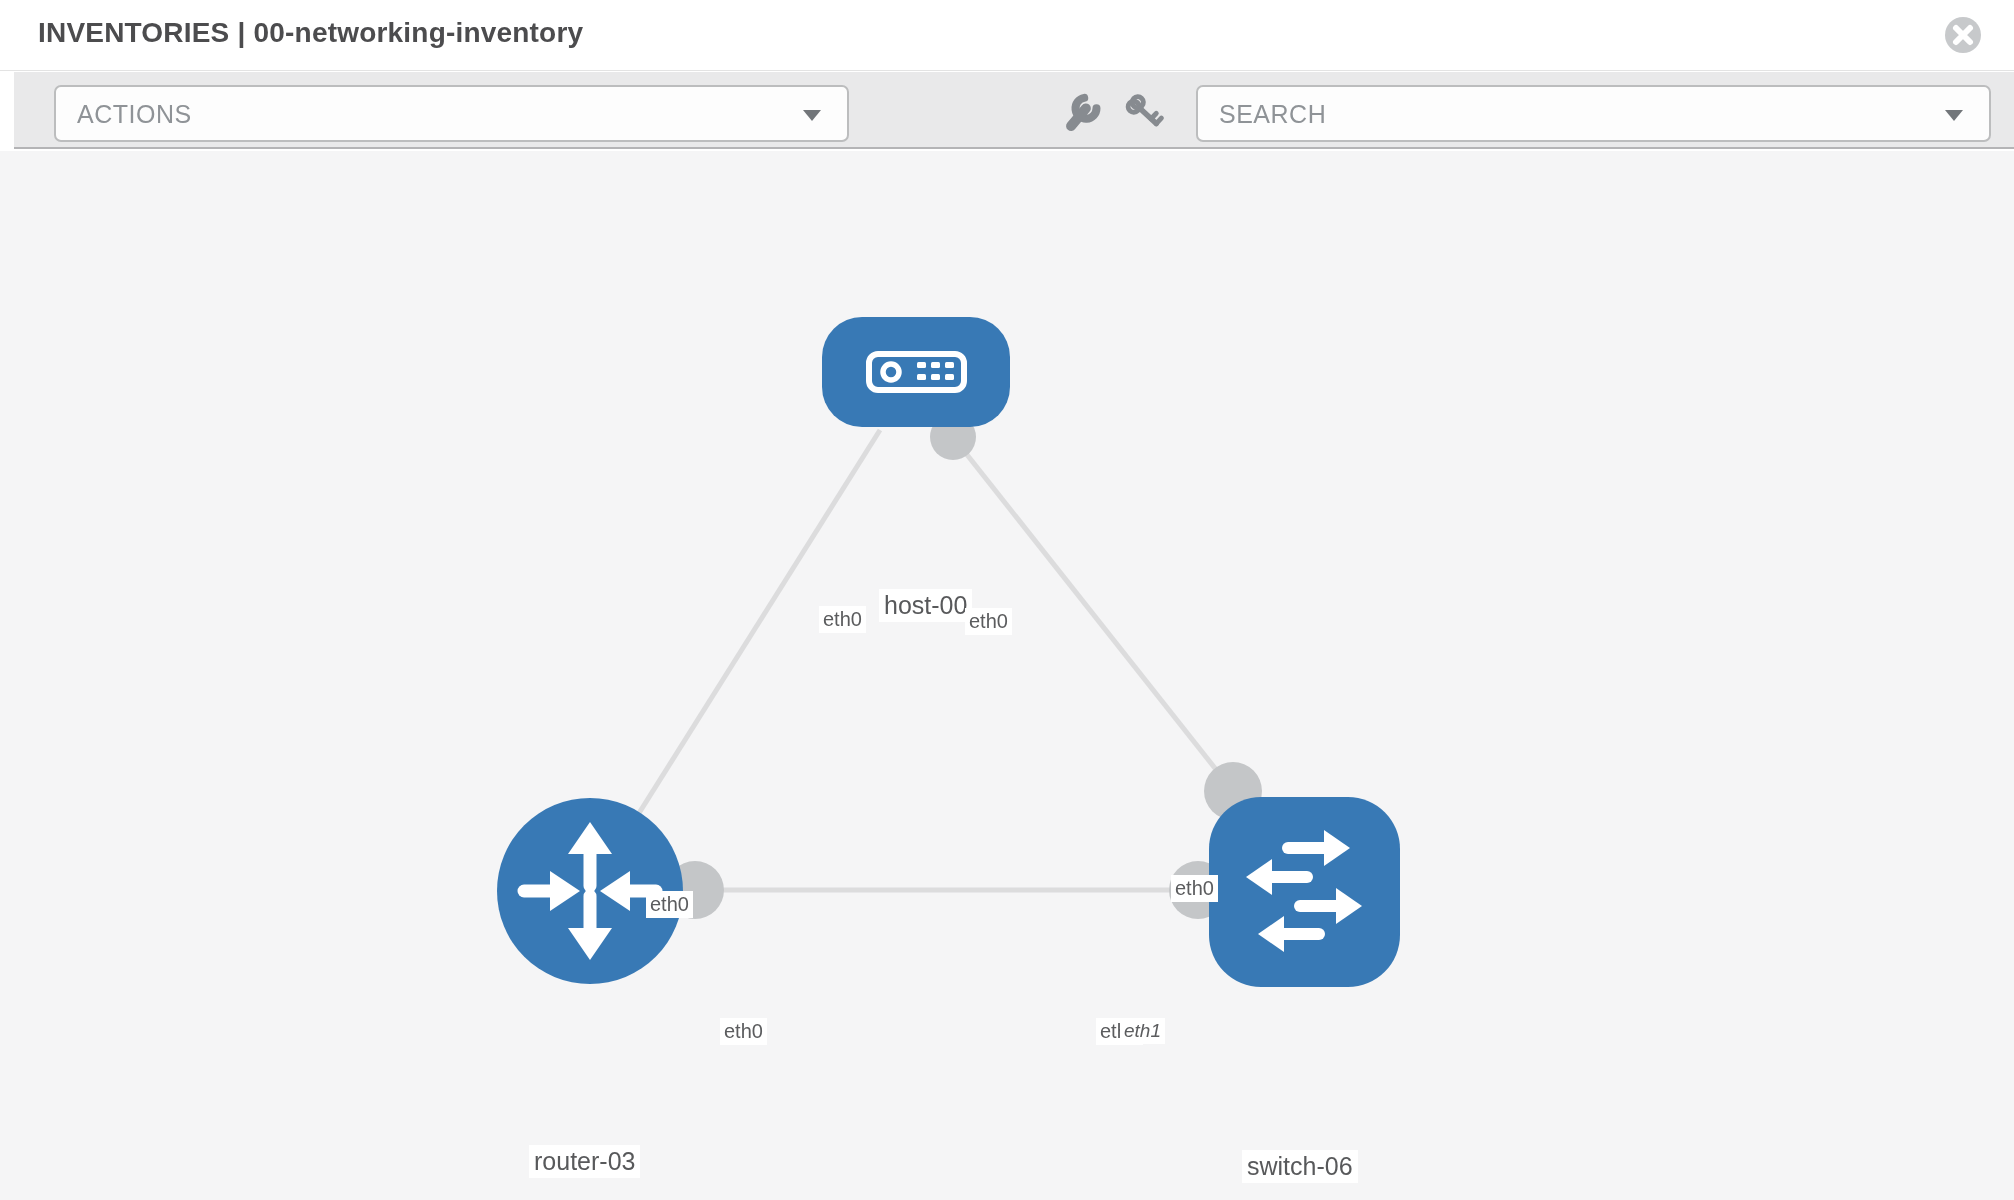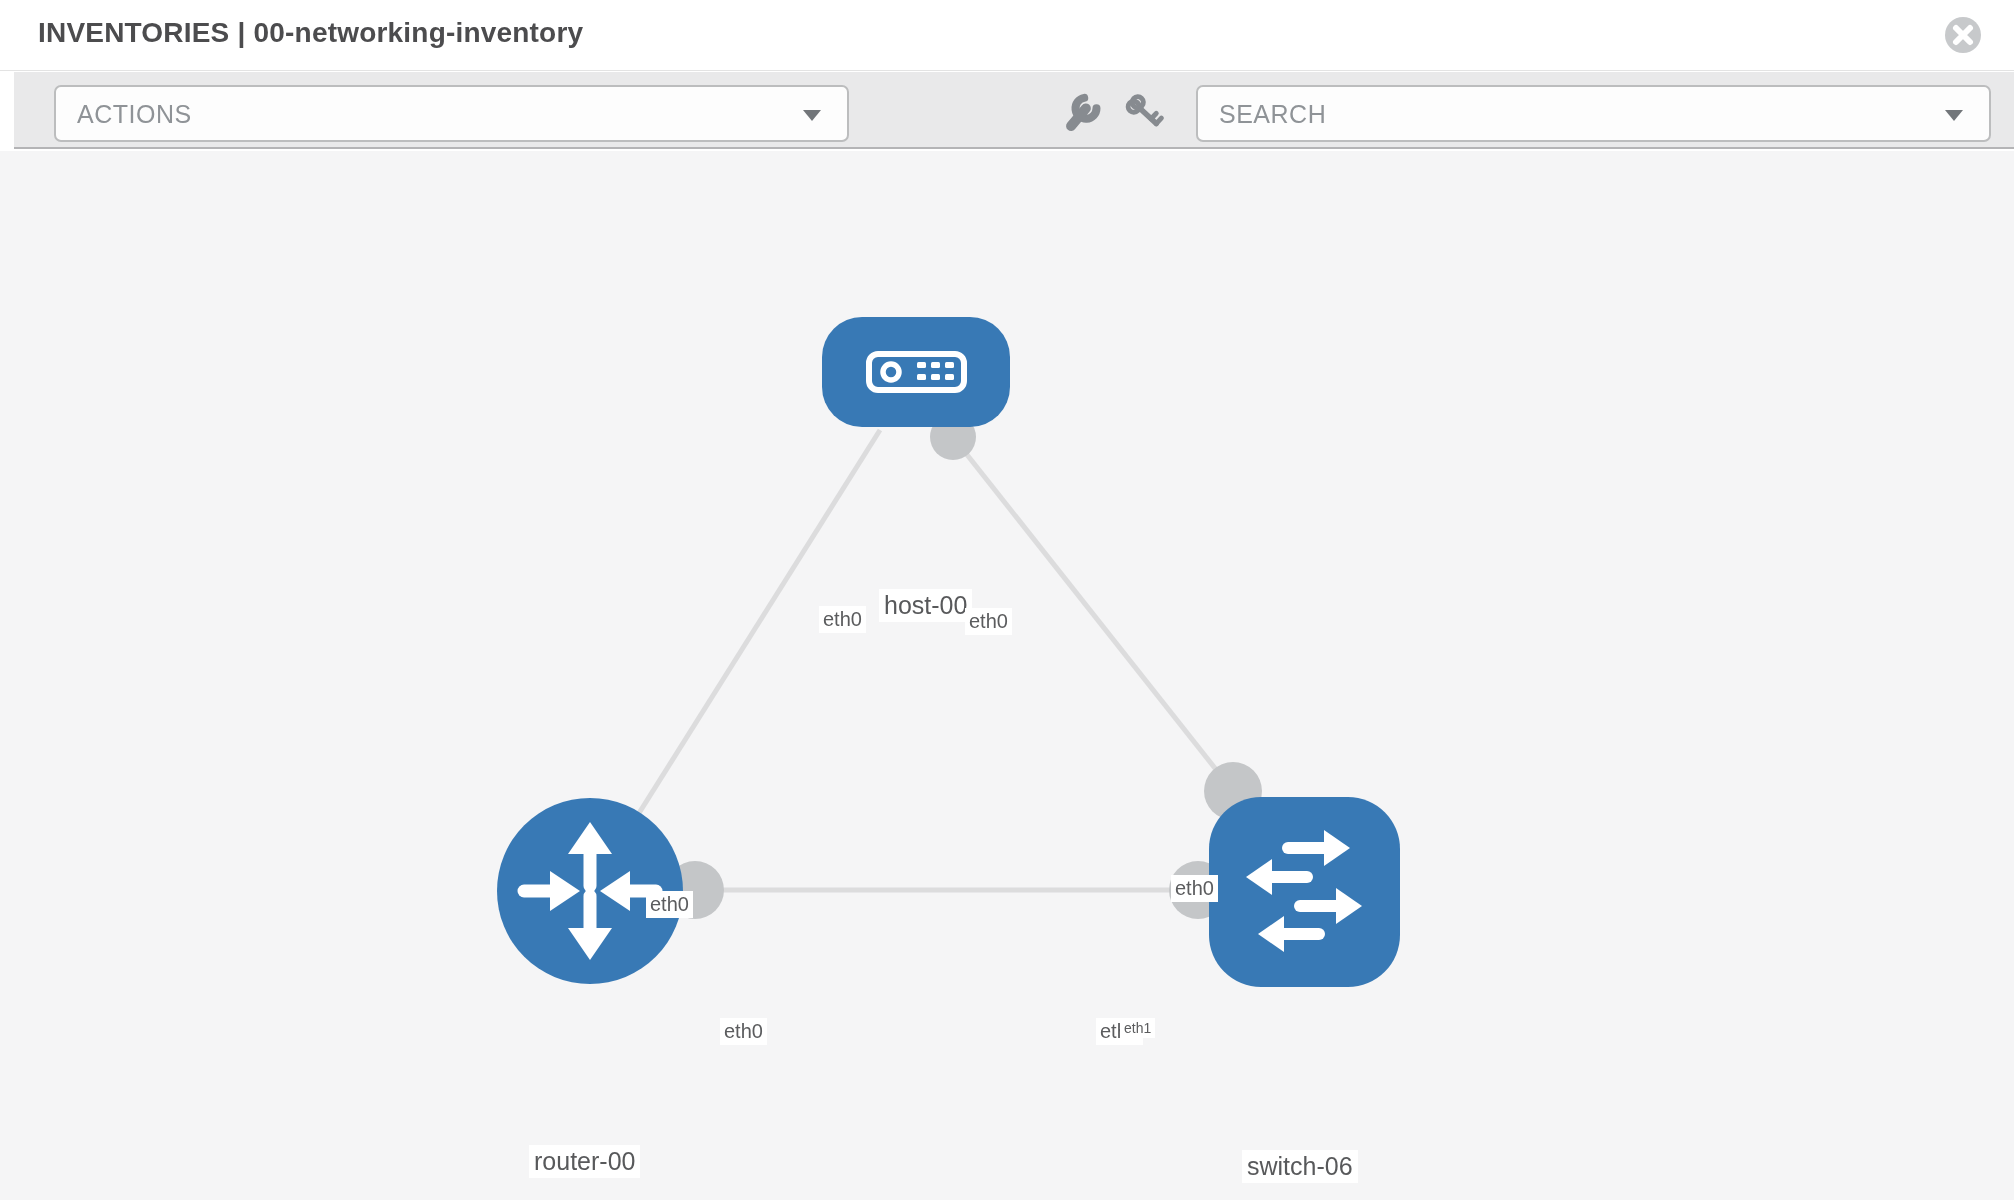--- a/index.html
+++ b/index.html
@@ -69,21 +69,21 @@
   .lbl-host    { left: 867px; top: 438px; margin-left: 12px; }
   .lbl-router  { left: 529px; top: 994px; }
   .lbl-switch  { left: 1242px; top: 999px; }
   .if-host-left   { left: 819px; top: 455px; }
   .if-host-right  { left: 965px; top: 457px; }
   .if-link1-router{ left: 646px; top: 740px; }
   .if-link2-switch{ left: 1171px; top: 724px; }
   .if-link3-router{ left: 720px; top: 867px; }
   .if-overlap { position: absolute; left: 1096px; top: 867px; width: 120px; height: 30px; }
   .if-overlap .under { position: absolute; left: 0; top: 0; background:#ffffff; color:#5b5c5e; font-size:20px; padding:2px 4px; }
-  .if-overlap .over  { position: absolute; left: 24px; top: 0; background:#ffffff; color:#5b5c5e; font-size:14px; padding:2px 4px; }
+  .if-overlap .over  { position: absolute; left: 24px; top: 0; background:#ffffff; color:#5b5c5e; font-size:19px; padding:2px 4px;font-style:italic; }
 </style>
 </head>
 <body>
 
 <div class="header">
   <div class="page-title">
     <span>INVENTORIES</span>
     <span>|</span>
     <span>00-networking-inventory</span>
   </div>
@@ -178,21 +178,21 @@
         <polygon points="1246,877 1272,859 1272,895" stroke="none"></polygon>
         <line x1="1300" y1="906" x2="1340" y2="906" stroke-width="12"></line>
         <polygon points="1362,906 1336,888 1336,924" stroke="none"></polygon>
         <line x1="1319" y1="934" x2="1279" y2="934" stroke-width="12"></line>
         <polygon points="1258,934 1284,916 1284,952" stroke="none"></polygon>
       </g>
     </g>
   </svg>
 
   <div class="node-label lbl-host">host-00</div>
-  <div class="node-label lbl-router">router-00</div>
+  <div class="node-label lbl-router">router-03</div>
   <div class="node-label lbl-switch">switch-06</div>
 
   <div class="if-label if-host-left">eth0</div>
   <div class="if-label if-host-right">eth0</div>
   <div class="if-label if-link1-router">eth0</div>
   <div class="if-label if-link2-switch">eth0</div>
   <div class="if-label if-link3-router">eth0</div>
   <div class="if-overlap">
     <span class="under">eth0</span>
     <span class="over">eth1</span>

